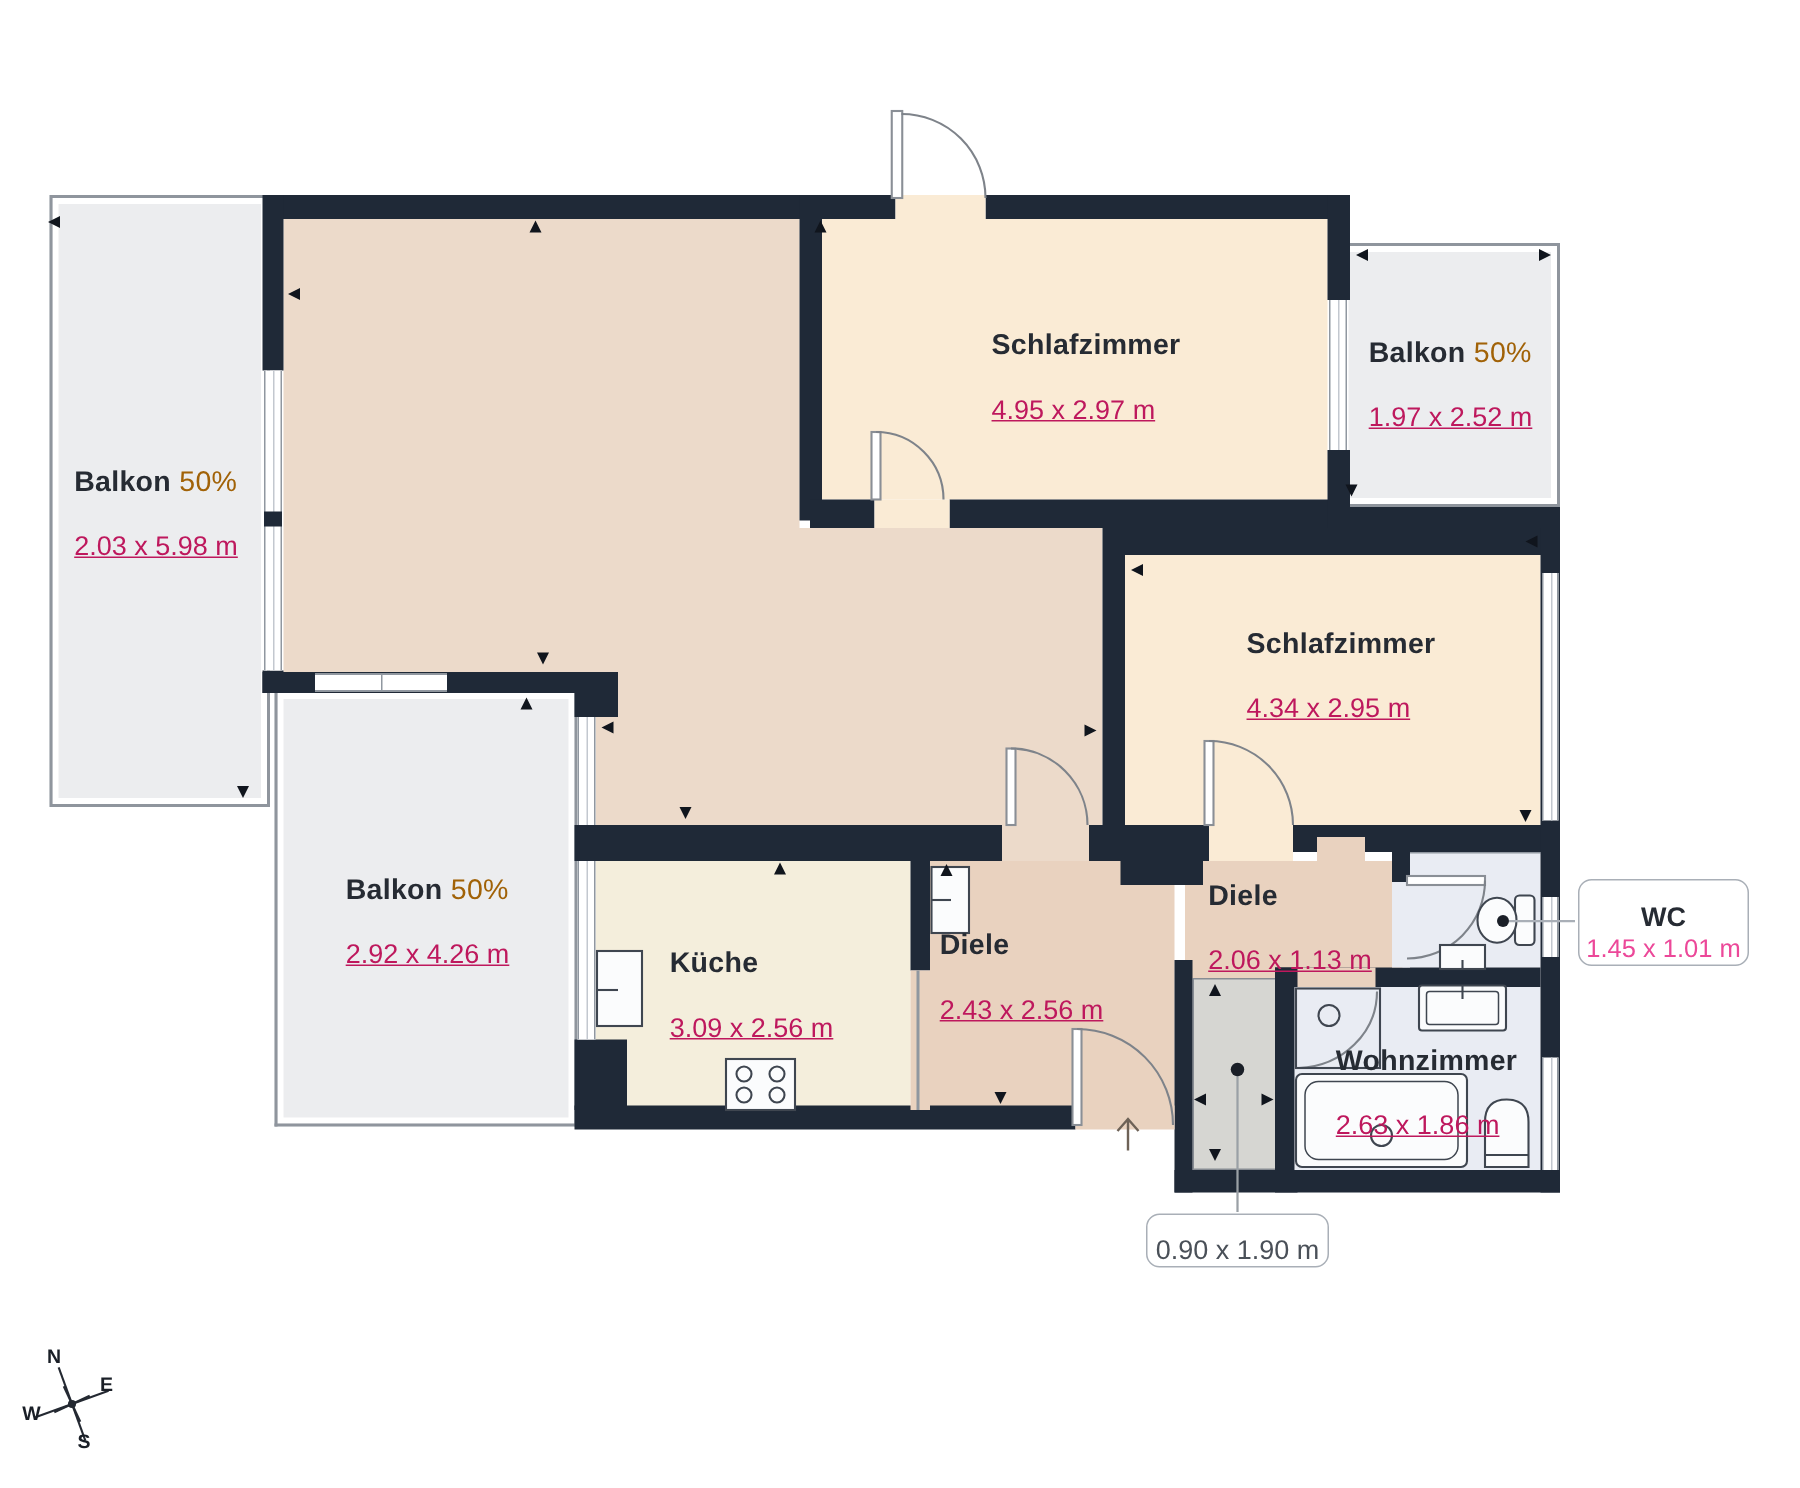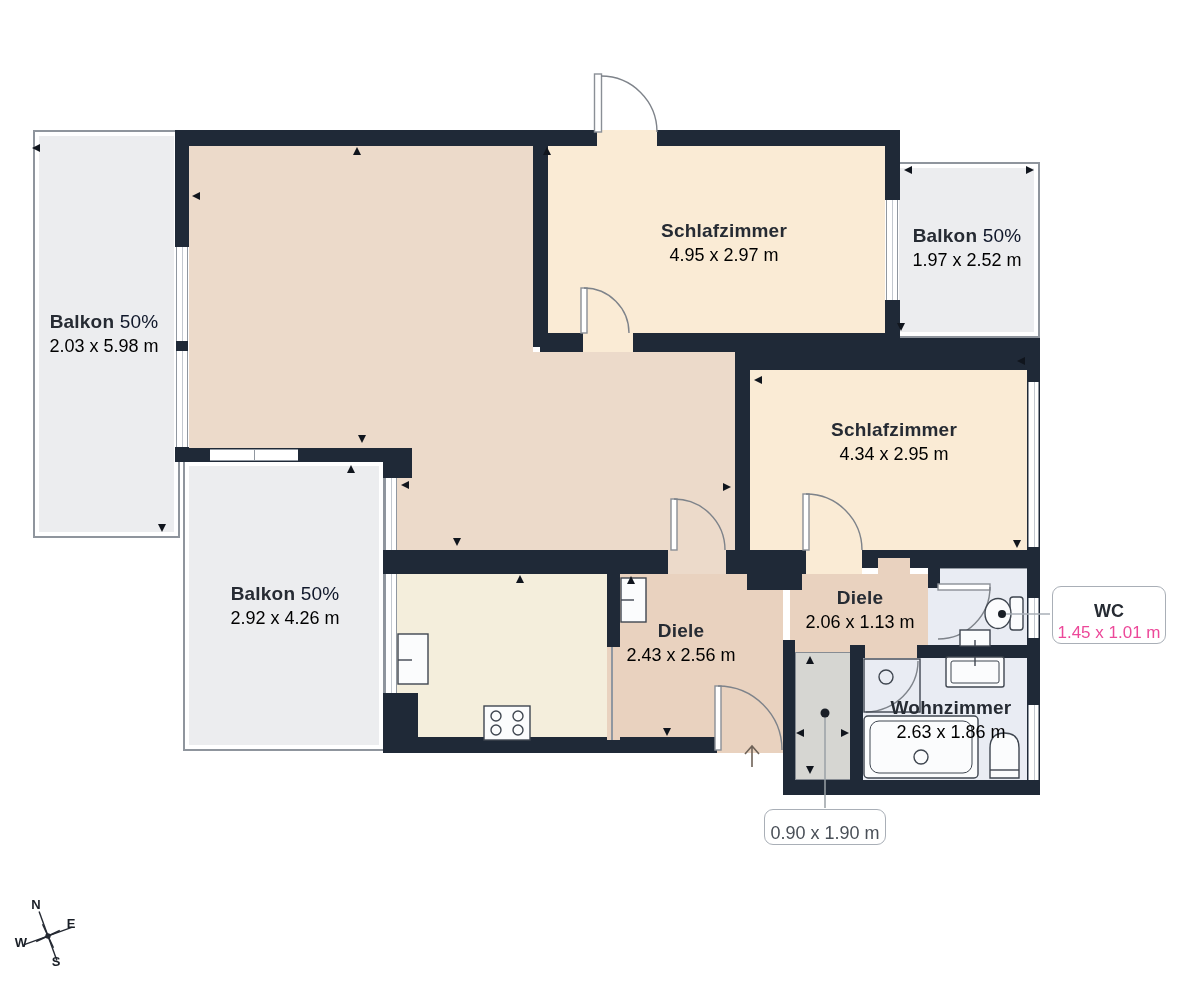--- a/index.html
+++ b/index.html
@@ -12,24 +12,24 @@
   .balcony.noTop{border-top:none;}
   .niche{background:#D6D6D2;border:1px solid #878C93;z-index:2;}
   .winv{background:#fff;border-left:1.5px solid #9097A0;border-right:1.5px solid #9097A0;z-index:4;}
   .winv::after{content:"";position:absolute;left:50%;top:0;bottom:0;width:1px;background:#C3C8CF;}
   .winh{background:#fff;border-top:1.5px solid #9097A0;border-bottom:1.5px solid #9097A0;z-index:4;}
   .winh::after{content:"";position:absolute;top:0;bottom:0;left:44px;width:1px;background:#9097A0;}
   .wtick{position:absolute;background:#1F2937;z-index:5;}
   .fillp{z-index:4;}
   .thresh{position:absolute;left:4px;top:0;bottom:0;width:1.5px;background:#9097A0;}
   .overlay{position:absolute;left:0;top:0;z-index:6;pointer-events:none;}
-  .lbl{position:absolute;transform:translateX(-50%);text-align:center;white-space:nowrap;z-index:7;}
+  .lbl{position:absolute;transform:translateX(-50%);text-align:left;white-space:nowrap;z-index:7;}
   .lbl .nm{font-size:19px;font-weight:700;color:#262B33;letter-spacing:.2px;}
-  .lbl .dm{font-size:18px;color:#000000;margin-top:3px;}
-  .lbl .share{font-weight:400;color:#0f172a;}
+  .lbl .dm{font-size:18px;color:#be185d;margin-top:21px;text-decoration:underline;}
+  .lbl .share{font-weight:400;color:#a16207;}
   .callout{position:absolute;background:#fff;border:1.5px solid #A9AFB7;border-radius:9px;
            display:flex;flex-direction:column;justify-content:flex-end;text-align:center;
            box-sizing:border-box;z-index:8;}
   .callout .nm{font-size:18px;font-weight:700;color:#262B33;}
   .callout .dm{font-size:17px;color:#ec4899;margin-top:1px;}
   .compass-letter{position:absolute;transform:translate(-50%,-50%);font-size:13px;font-weight:700;color:#1A1F27;z-index:7;}
 </style>
 </head>
 <body>
 
@@ -216,20 +216,24 @@
   </svg>
 
   <div class="lbl" style="left:724px;top:220px;">
     <div class="nm">Schlafzimmer</div>
     <div class="dm">4.95 x 2.97 m</div>
   </div>
   <div class="lbl" style="left:894px;top:419px;">
     <div class="nm">Schlafzimmer</div>
     <div class="dm">4.34 x 2.95 m</div>
   </div>
+  <div class="lbl" style="left:501px;top:632px;">
+    <div class="nm">Küche</div>
+    <div class="dm">3.09 x 2.56 m</div>
+  </div>
   <div class="lbl" style="left:681px;top:620px;">
     <div class="nm">Diele</div>
     <div class="dm">2.43 x 2.56 m</div>
   </div>
   <div class="lbl" style="left:860px;top:587px;">
     <div class="nm">Diele</div>
     <div class="dm">2.06 x 1.13 m</div>
   </div>
   <div class="lbl" style="left:951px;top:697px;">
     <div class="nm">Wohnzimmer</div>

